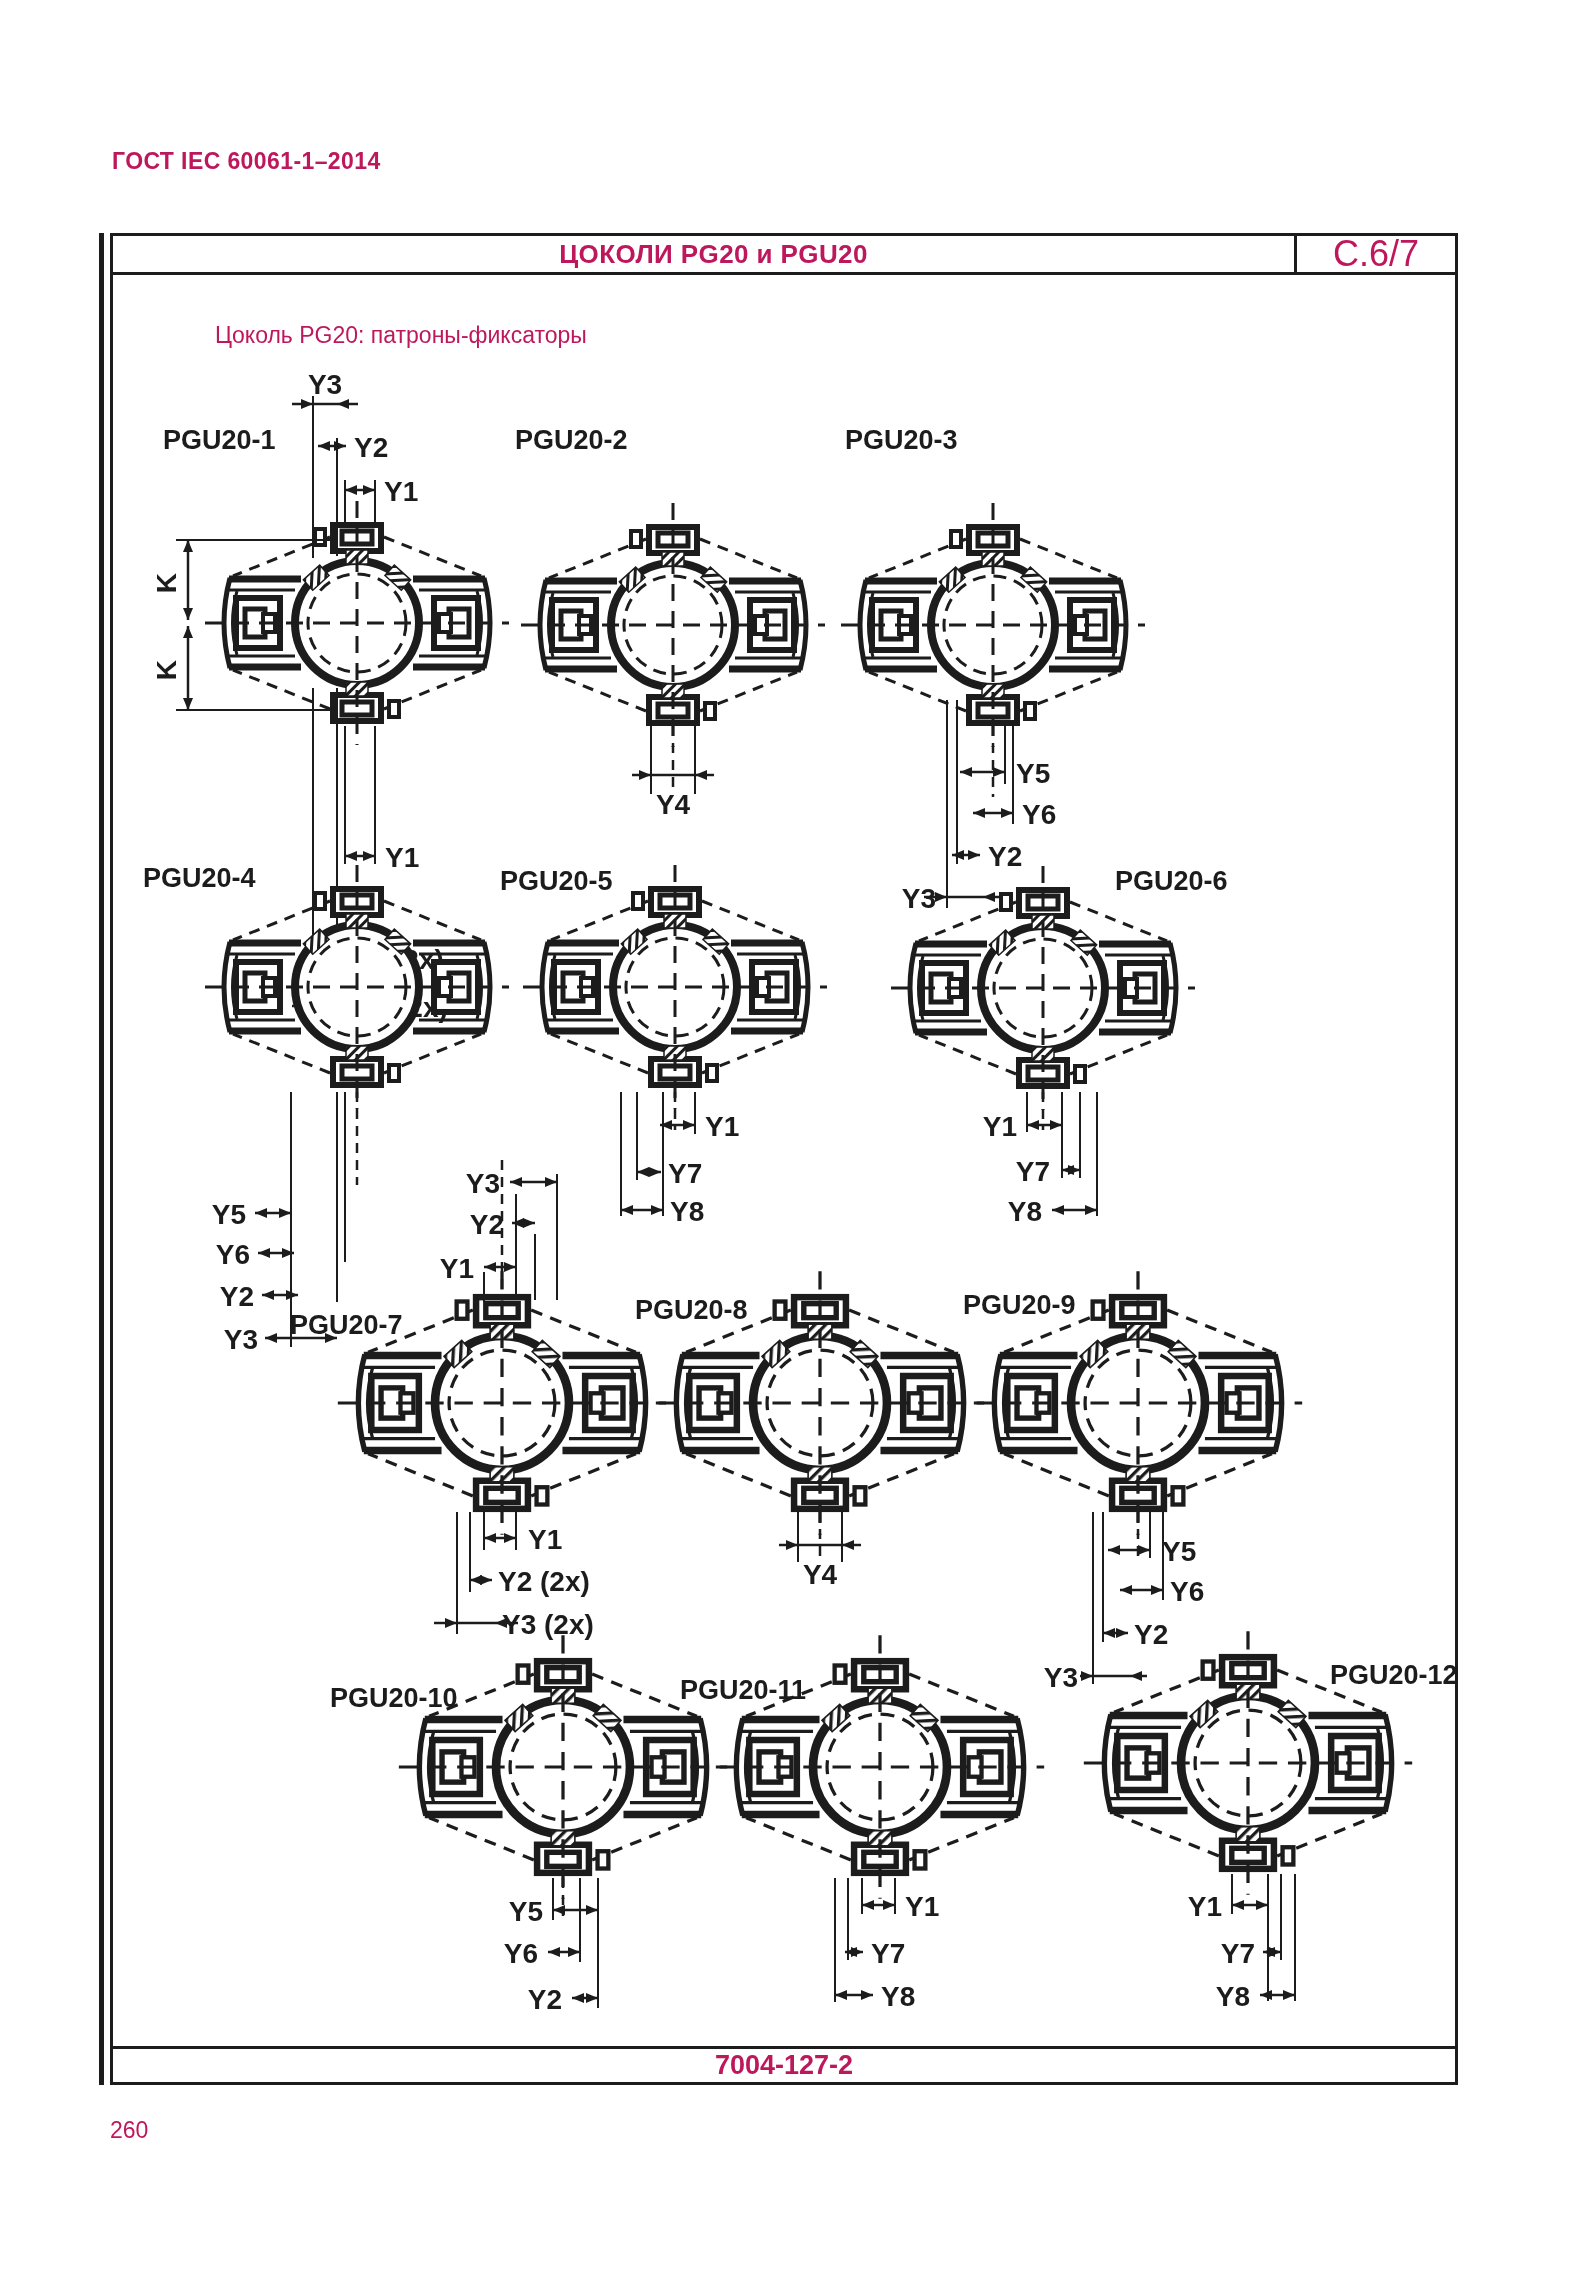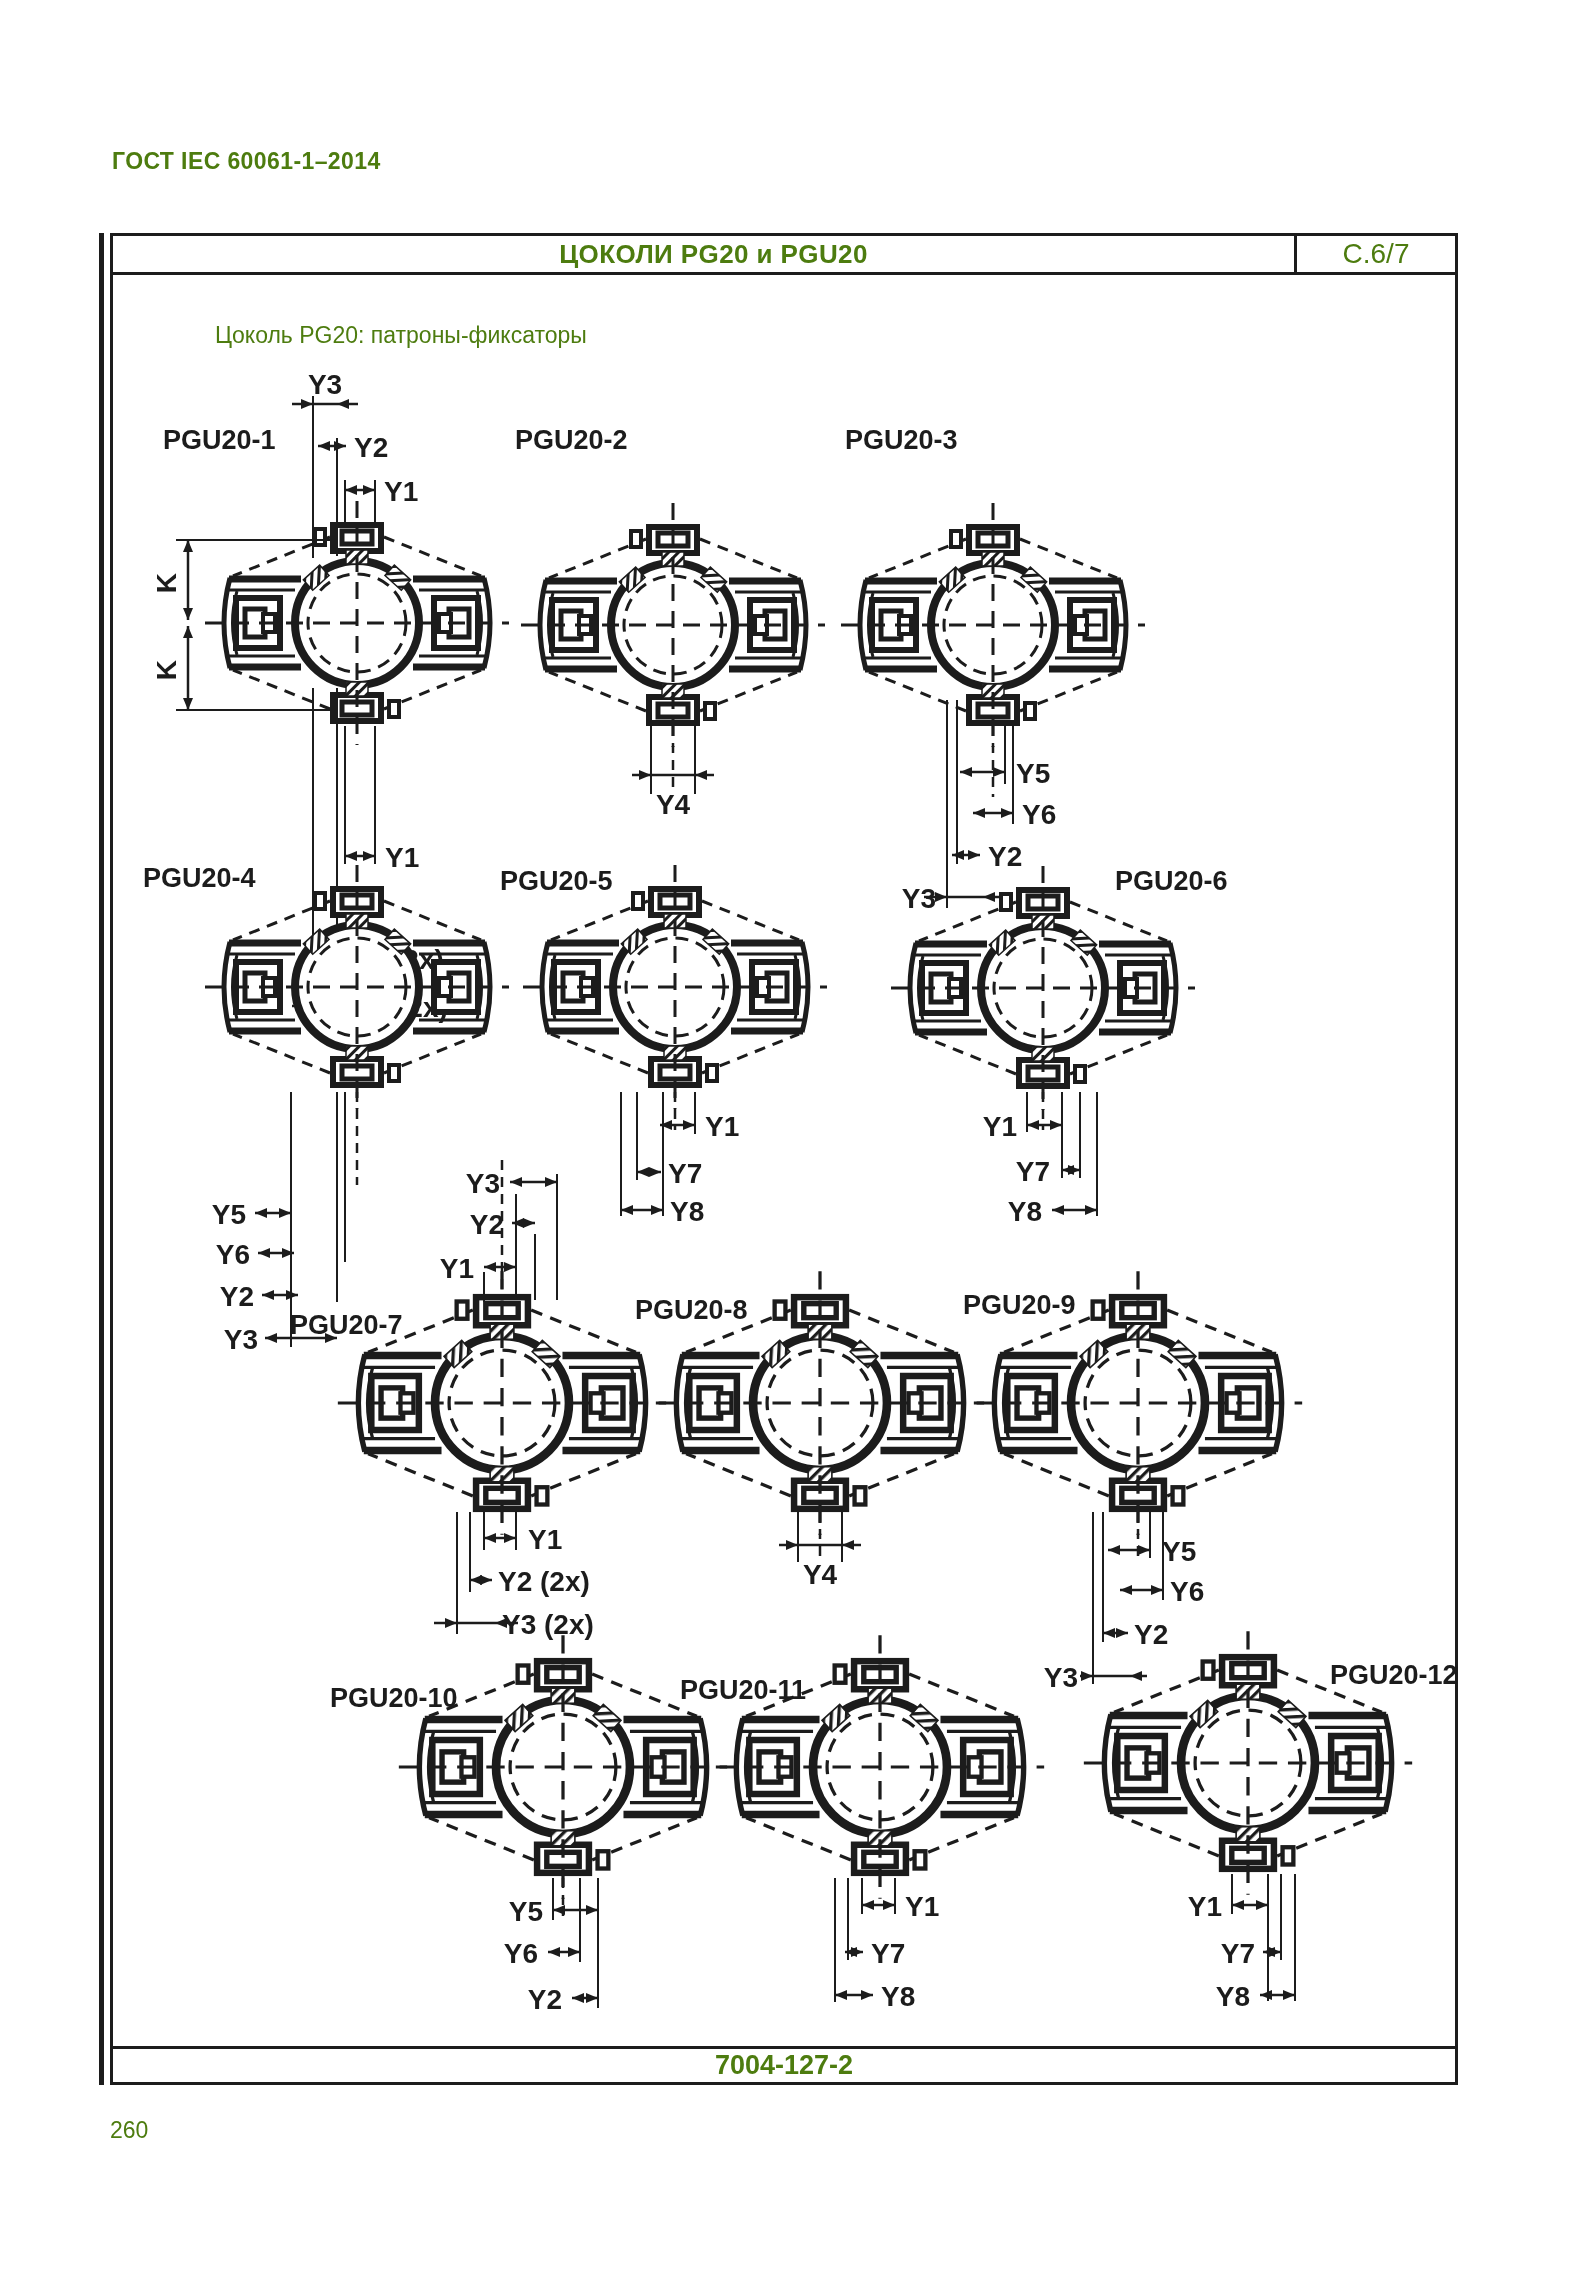--- a/index.html
+++ b/index.html
@@ -1,27 +1,27 @@
 <!DOCTYPE html>
 <html><head>
 <meta charset="utf-8">
 <style>
   html,body{margin:0;padding:0;background:#ffffff;}
   .page{position:relative;width:1575px;height:2283px;background:#fff;
-        font-family:"Liberation Sans",sans-serif;color:#4d7c0f;overflow:hidden;}
+        font-family:"Liberation Sans",sans-serif;color:#be185d;overflow:hidden;}
   .abs{position:absolute;}
   .doc-code{left:112px;top:148px;font-size:23px;font-weight:700;letter-spacing:.4px;}
   .left-rule{left:99px;top:233px;width:5px;height:1852px;background:#1c1c1c;}
   .frame{left:110px;top:233px;width:1348px;height:1852px;border:3px solid #1c1c1c;box-sizing:border-box;}
   .header-row{left:110px;top:233px;width:1348px;height:42px;border:3px solid #1c1c1c;
               box-sizing:border-box;display:flex;align-items:stretch;background:#fff;padding-left:20px;}
   .title-cell{flex:1;display:flex;align-items:center;justify-content:center;
               font-size:26px;font-weight:700;letter-spacing:.4px;}
   .pageref-cell{width:158px;border-left:3px solid #1c1c1c;display:flex;align-items:center;
-              justify-content:center;font-size:28px;}
+              justify-content:center;font-size:36px;}
   .subtitle{left:215px;top:322px;font-size:23px;}
   .footer-row{left:110px;top:2046px;width:1348px;height:39px;border:3px solid #1c1c1c;
               box-sizing:border-box;display:flex;align-items:center;justify-content:center;
               font-size:27px;font-weight:700;background:#fff;}
   .page-num{left:110px;top:2097px;font-size:23px;margin-top:20px;}
   svg.canvas{position:absolute;left:0;top:0;}
   .s3{stroke:#1c1c1c;stroke-width:3;fill:none;}
   .s4{stroke:#1c1c1c;stroke-width:4;fill:none;}
   .s5{stroke:#1c1c1c;stroke-width:5;fill:none;}
   .s6{stroke:#1c1c1c;stroke-width:6;fill:none;}

